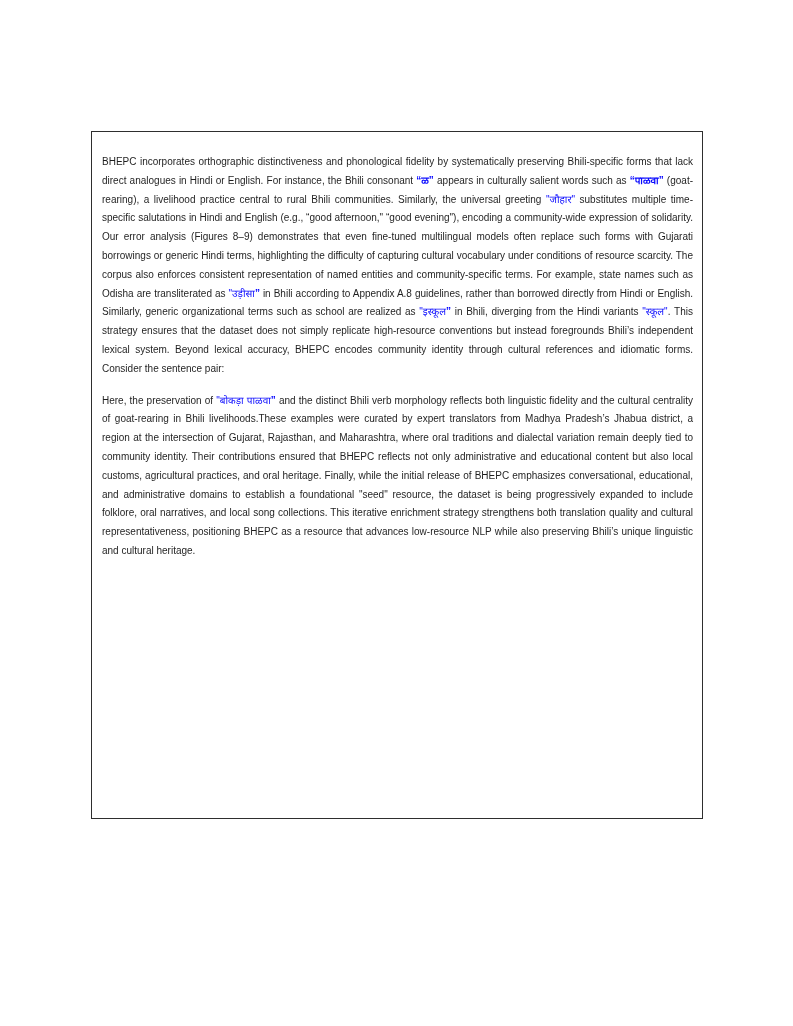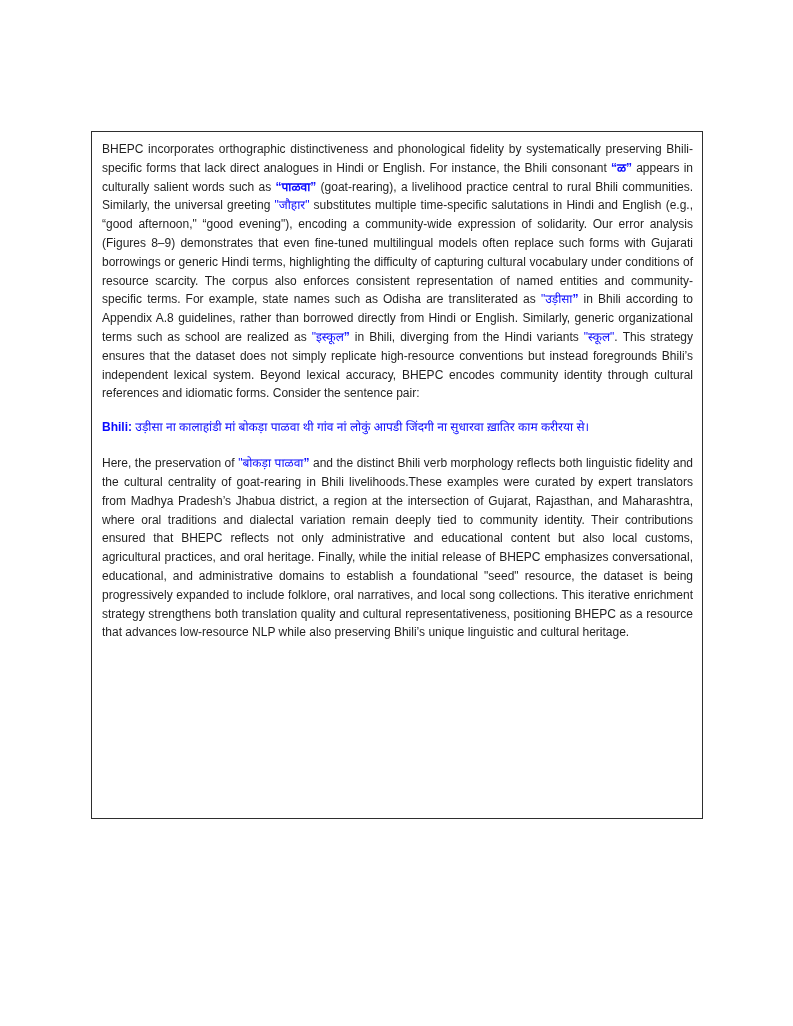--- a/index.html
+++ b/index.html
@@ -20,39 +20,38 @@
   .text-box{
     position:absolute;
     left:91px;top:131px;
     width:612px;height:688px;
     border:1px solid var(--border);
     background:var(--bg);
     padding:8px 9px 8px 10px;
     overflow:hidden;
   }
   .para{
-    font-size:12px;
+    font-size:10px;
     line-height:18.8px;
     text-align:justify;
     color:var(--text);
-    margin:0 0 13px 0;
+    margin:13px 0 13px 0;
   }
   .para[data-lang="hi"], .para[data-lang="bhb"]{
     line-height:23px;
     margin-bottom:15px;
   }
   .para:last-child{margin-bottom:0;}
   .run-black{color:var(--text);}
   .run-red{color:var(--red);}
   .run-red-bold{color:var(--red);font-weight:bold;}
   .run-blue{color:var(--blue);}
   .run-blue-bold{color:var(--blue);font-weight:bold;}
 </style>
 </head>
 <body>
 
 <div class="text-box">
   <div id="paragraphs">
       <p class="para" data-lang="en"><span class="run-black">BHEPC incorporates orthographic distinctiveness and phonological fidelity by systematically preserving Bhili-specific forms that lack direct analogues in Hindi or English. For instance, the Bhili consonant </span><span class="run-blue-bold">“ळ”</span><span class="run-black"> appears in culturally salient words such as </span><span class="run-blue-bold">“पाळवा”</span><span class="run-black"> (goat-rearing), a livelihood practice central to rural Bhili communities. Similarly, the universal greeting </span><span class="run-blue">"जौहार"</span><span class="run-black"> substitutes multiple time-specific salutations in Hindi and English (e.g., “good afternoon," “good evening"), encoding a community-wide expression of solidarity. Our error analysis (Figures 8–9) demonstrates that even fine-tuned multilingual models often replace such forms with Gujarati borrowings or generic Hindi terms, highlighting the difficulty of capturing cultural vocabulary under conditions of resource scarcity. The corpus also enforces consistent representation of named entities and community-specific terms. For example, state names such as Odisha are transliterated as </span><span class="run-blue">"उड़ीसा</span><span class="run-blue-bold">”</span><span class="run-black"> in Bhili according to Appendix A.8 guidelines, rather than borrowed directly from Hindi or English. Similarly, generic organizational terms such as school are realized as </span><span class="run-blue">"इस्कूल</span><span class="run-blue-bold">”</span><span class="run-black"> in Bhili, diverging from the Hindi variants </span><span class="run-blue">"स्कूल"</span><span class="run-black">. This strategy ensures that the dataset does not simply replicate high-resource conventions but instead foregrounds Bhili’s independent lexical system. Beyond lexical accuracy, BHEPC encodes community identity through cultural references and idiomatic forms. Consider the sentence pair:</span></p>
-      <p class="para" data-lang="bhb"><span class="run-blue-bold">Bhili:</span><span class="run-blue"> उड़ीसा ना कालाहांडी मां बोकड़ा पाळवा थी गांव नां लोकुं आपडी जिंदगी ना सुधारवा ख़ातिर काम करीरया से।</span></p>
       <p class="para" data-lang="en"><span class="run-black">Here, the preservation of </span><span class="run-blue">"बोकड़ा पाळवा</span><span class="run-blue-bold">”</span><span class="run-black"> and the distinct Bhili verb morphology reflects both linguistic fidelity and the cultural centrality of goat-rearing in Bhili livelihoods.These examples were curated by expert translators from Madhya Pradesh’s Jhabua district, a region at the intersection of Gujarat, Rajasthan, and Maharashtra, where oral traditions and dialectal variation remain deeply tied to community identity. Their contributions ensured that BHEPC reflects not only administrative and educational content but also local customs, agricultural practices, and oral heritage. Finally, while the initial release of BHEPC emphasizes conversational, educational, and administrative domains to establish a foundational "seed" resource, the dataset is being progressively expanded to include folklore, oral narratives, and local song collections. This iterative enrichment strategy strengthens both translation quality and cultural representativeness, positioning BHEPC as a resource that advances low-resource NLP while also preserving Bhili’s unique linguistic and cultural heritage.</span></p>
     </div>
 </div>
 
 </body></html>

